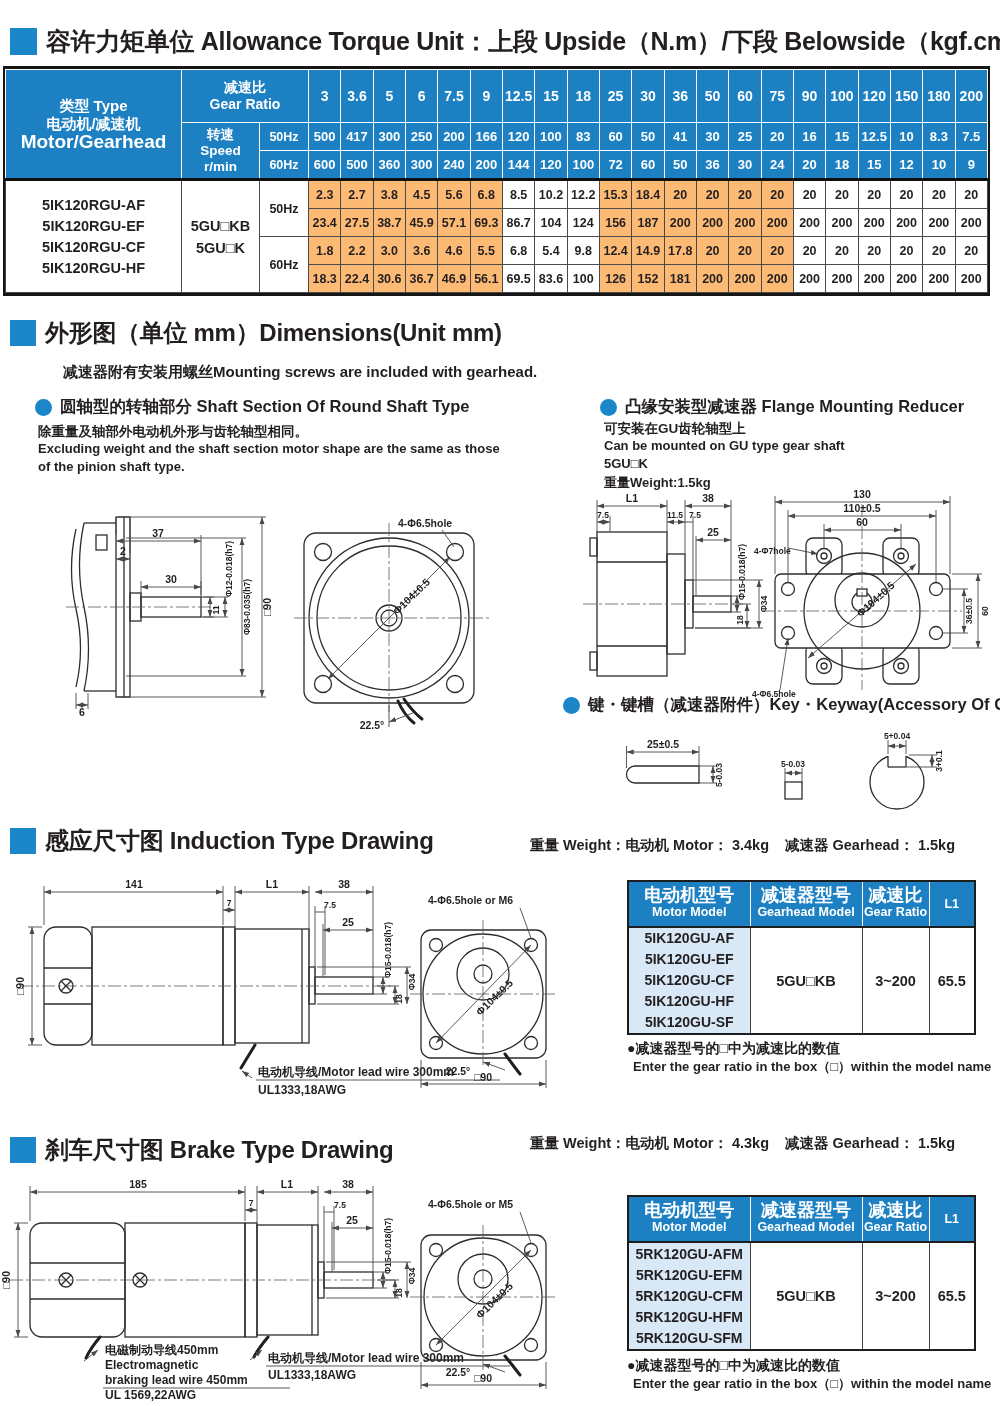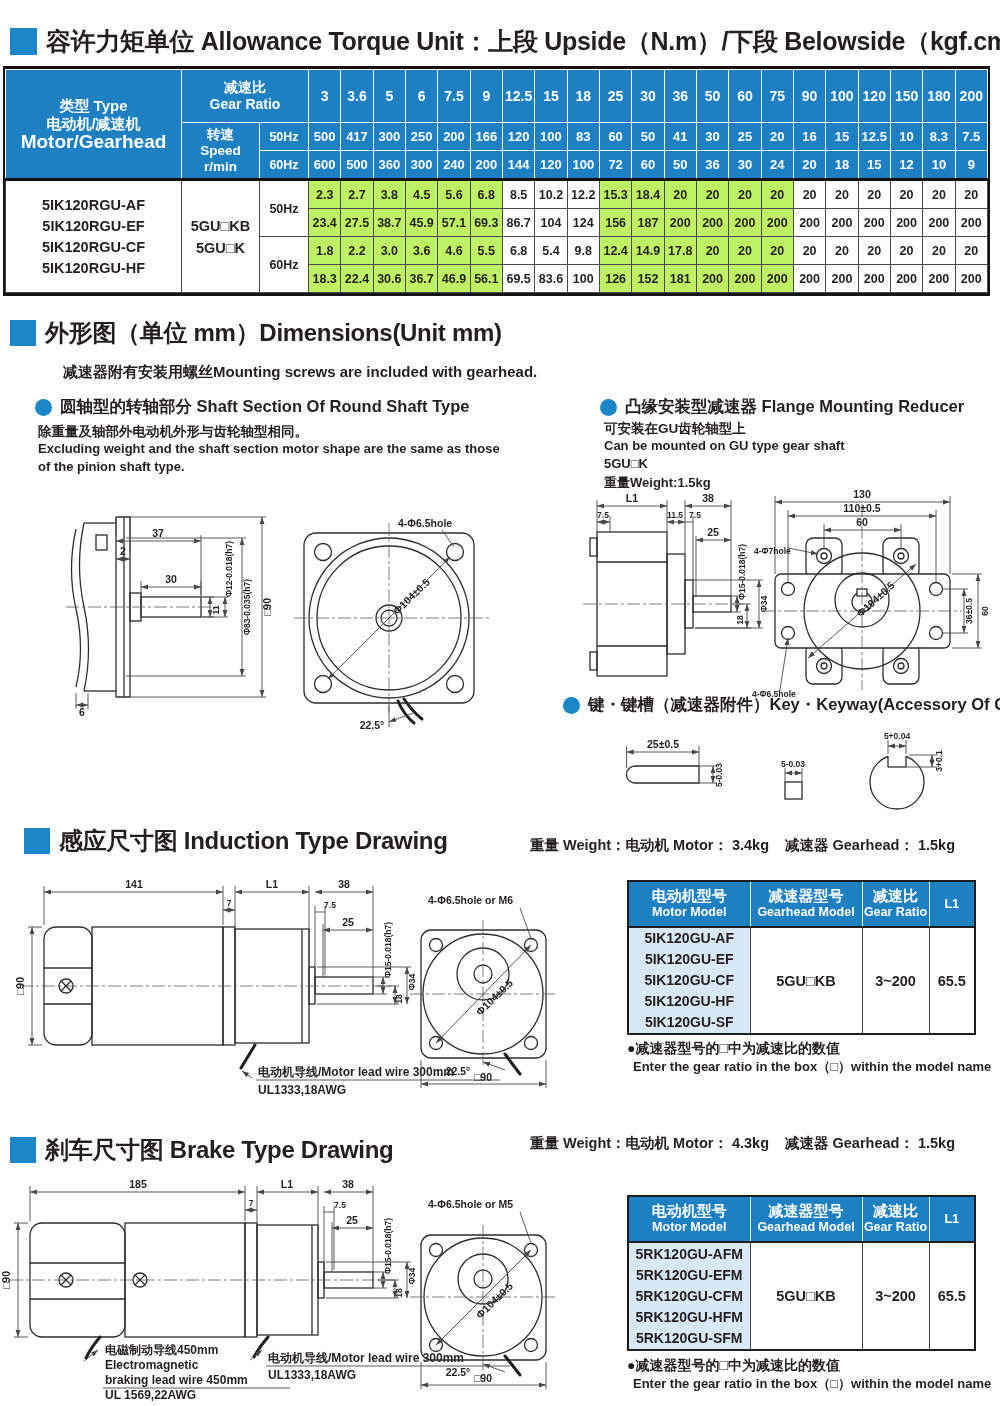--- a/index.html
+++ b/index.html
@@ -30,26 +30,26 @@
   .spd{font-size:13px;}
   tr.r1 td{height:52px;}
   tr.r2 td,tr.r3 td{height:27px;}
   .dcell{border:1px solid #4a4a4a;text-align:center;vertical-align:middle;height:27px;color:#231f20;background:#fff;}
   .firstData td{border-top:3px solid #111;}
   .models{font-size:14.5px;}
   .models div{line-height:21px;}
   .gh div{font-size:14.5px;line-height:22px;}
   .hzd{font-size:12.5px;}
   .val{font-size:12.5px;}
-  .shade{background:#bef264;margin-top:8px;}
+  .shade{background:#fdba74;margin-top:8px;}
   
   .mtable{border-collapse:collapse;table-layout:fixed;width:347px;border:2px solid #1d1d1d;font-weight:bold;position:absolute;}
   .mtable td{padding:0;}
   .mh{background:#1c80c3;color:#fff;border:1px solid #fff;text-align:center;vertical-align:middle;height:44px;}
-  .mh div{font-size:15px;line-height:17px;}
+  .mh div{font-size:18px;line-height:17px;}
   .mh div:last-child{font-size:12.5px;}
   .mbody{border:1px solid #3f3f3f;border-top:2px solid #1d1d1d;text-align:center;vertical-align:middle;}
   .mmodels{background:#d9e8f6;font-size:14px;}
   .mmodels div{line-height:21px;}
   .mval{font-size:14.5px;}
   
   svg{overflow:visible;}
   .ol{stroke:#2d2d2d;stroke-width:1.3;fill:none;}
   .olw{stroke:#2d2d2d;stroke-width:1.3;fill:#fff;}
   .dl{stroke:#474747;stroke-width:0.9;fill:none;}
@@ -526,21 +526,21 @@
   <line class="dl" x1="291" y1="34" x2="291" y2="20"></line>
     <line class="dl" x1="309" y1="34" x2="309" y2="20"></line>
   <line class="dl" x1="291" y1="26" x2="309" y2="26" marker-start="url(#arE)" marker-end="url(#arE)"></line>
   <text class="dts mid" x="300" y="19">5+0.04</text>
   <line class="dl" x1="312" y1="35" x2="340" y2="35"></line>
     <line class="dl" x1="309" y1="47" x2="340" y2="47"></line>
   <line class="dl" x1="335" y1="35" x2="335" y2="47" marker-start="url(#arE)" marker-end="url(#arE)"></line>
   <text class="dts mid" x="345" y="41" transform="rotate(-90 345 41)">3+0.1</text>
 </svg>
 
-<div class="abs sec-title" style="left:24px;top:825px;text-align:center;">
+<div class="abs sec-title" style="left:10px;top:825px;text-align:center;">
   <div class="sec-sq"></div>
   <div class="sec-txt">感应尺寸图 Induction Type Drawing</div>
 </div>
 <div class="abs weight-line" style="left:530px;top:836px;">重量 Weight：电动机 Motor： 3.4kg</div>
 <div class="abs weight-line" style="left:785px;top:836px;">减速器 Gearhead： 1.5kg</div>
 
 <svg class="abs" style="left:0;top:872px;" width="625" height="238" viewBox="0 0 625 238">
   <defs>
       <marker id="arF" markerWidth="9" markerHeight="7" refX="8" refY="2.8" orient="auto-start-reverse">
         <path d="M0,0L8,2.8L0,5.6Z" fill="#474747"></path>

